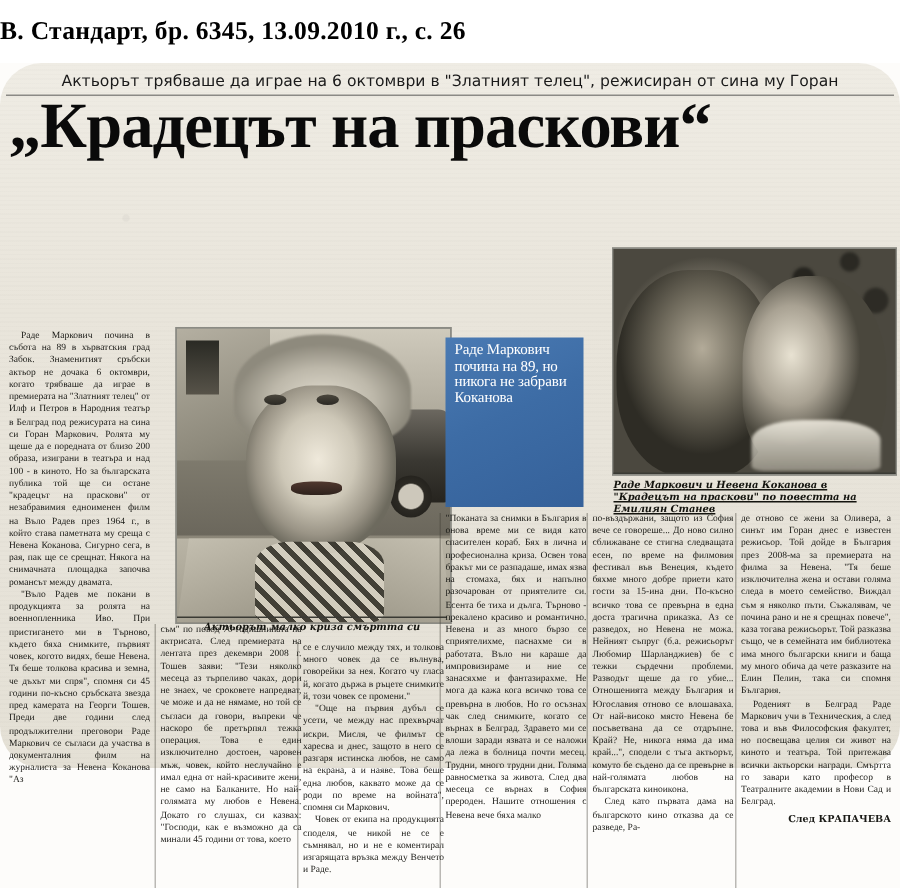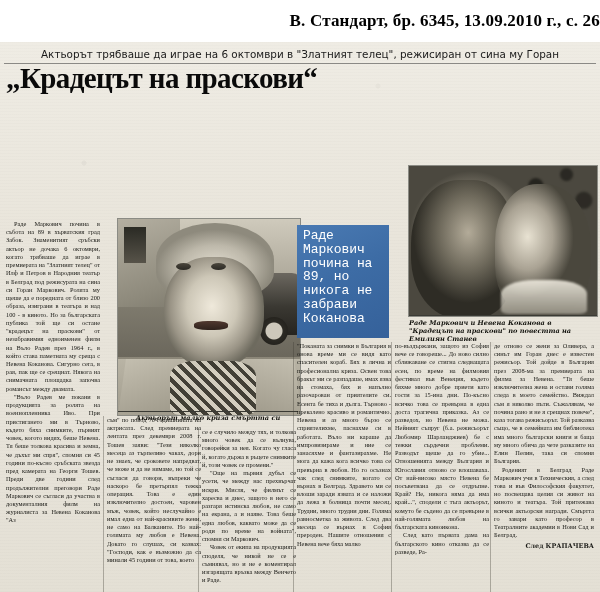--- a/index.html
+++ b/index.html
@@ -6,34 +6,35 @@
   body{
     width:600px;height:592px;overflow:hidden;
     background:#ffffff;
     font-family:"Liberation Serif", serif;
     color:#111;
   }
   .page{position:relative;width:600px;height:592px;background:#fdfcfa;}
 
   
   .masthead{
-    height:42px;display:flex;align-items:center;justify-content:flex-end;
+    height:42px;display:flex;align-items:center;justify-content:flex-start;
     background:#ffffff;
   }
   .masthead-title{
     font-family:"Liberation Serif", serif;
     font-weight:bold;font-size:17px;letter-spacing:.2px;color:#000;
   }
 
   
   .sheet{
-    position:relative;height:550px;
+    position:relative;height:470px;
     background:
       repeating-linear-gradient(0deg, rgba(0,0,0,.012) 0 1px, rgba(0,0,0,0) 1px 3px),
       linear-gradient(180deg,#efece4 0%,#e9e5db 35%,#e7e3d9 70%,#e4e0d5 100%);
+    border-radius: 28px;
   }
   .grain{
     position:absolute;inset:0;pointer-events:none;
     background:
       radial-gradient(circle at 14% 22%, rgba(0,0,0,.04) 0 2px, transparent 3px),
       radial-gradient(circle at 63% 8%, rgba(0,0,0,.03) 0 2px, transparent 3px),
       radial-gradient(circle at 82% 55%, rgba(0,0,0,.03) 0 2px, transparent 3px),
       radial-gradient(circle at 31% 77%, rgba(0,0,0,.03) 0 2px, transparent 3px),
       radial-gradient(circle at 48% 44%, rgba(255,255,255,.2) 0 3px, transparent 4px);
     opacity:.8;
@@ -47,21 +48,21 @@
     white-space:nowrap;
   }
   .kicker-rule{
     position:absolute;left:4px;right:4px;top:21px;height:1px;background:#3a3a3a;opacity:.55;
   }
 
   
   .headline{
     position:absolute;left:6px;top:22px;width:470px;
     font-family:"Liberation Serif", serif;
-    font-weight:bold;font-size:29px;line-height:.99;
+    font-weight:bold;font-size:43px;line-height:.99;
     letter-spacing:-.6px;color:#0a0a0a;
     z-index:4;
   }
   .headline .l2{display:block;}
 
   
   .photo{position:absolute;overflow:hidden;background:#6b6b66;}
   .photo .frame{position:absolute;inset:0;}
 
   
@@ -169,32 +170,32 @@
     background:linear-gradient(200deg,#c3beaf,#9d9889);transform:skewX(8deg);
   }
 
   
   .bluebox{
     position:absolute;left:297px;top:183px;width:92px;height:113px;
     background:linear-gradient(155deg,#4a7ab3 0%,#3d6ca5 45%,#35619a 100%);
     padding:4px 5px 4px 6px;box-sizing:border-box;
   }
   .bluebox-text{
-    font-family:Liberation Mono, monospace;
-    font-size:13px;line-height:1.06;color:#ffffff;font-weight:400;
+    font-family:Liberation Serif, serif;
+    font-size:10px;line-height:1.06;color:#ffffff;font-weight:400;
     letter-spacing:-.1px;
   }
 
   
   .caption{
     position:absolute;
     font-family:"DejaVu Serif", serif;
     font-style:italic;font-weight:bold;font-size:6.6px;line-height:1.22;color:#14140f;
   }
-  #cap-kiss{left:409px;top:277px;width:188px;}
+  #cap-kiss{left:409px;top:277px;width:188px;text-decoration:underline;}
   #cap-kiss .rule{position:absolute;left:0;top:-4px;width:100%;height:1px;background:#3a3a34;}
   #cap-portrait{left:118px;top:372px;width:180px;text-align:center;}
   #cap-portrait .rule{position:absolute;left:0;top:-3px;width:100%;height:1px;background:#3a3a34;}
 
   
   .cols{position:absolute;left:6px;top:178px;width:590px;height:410px;}
   .col{
     position:absolute;top:0;width:94px;
     font-family:"Liberation Serif", serif;
     font-size:6.35px;line-height:1.3;

